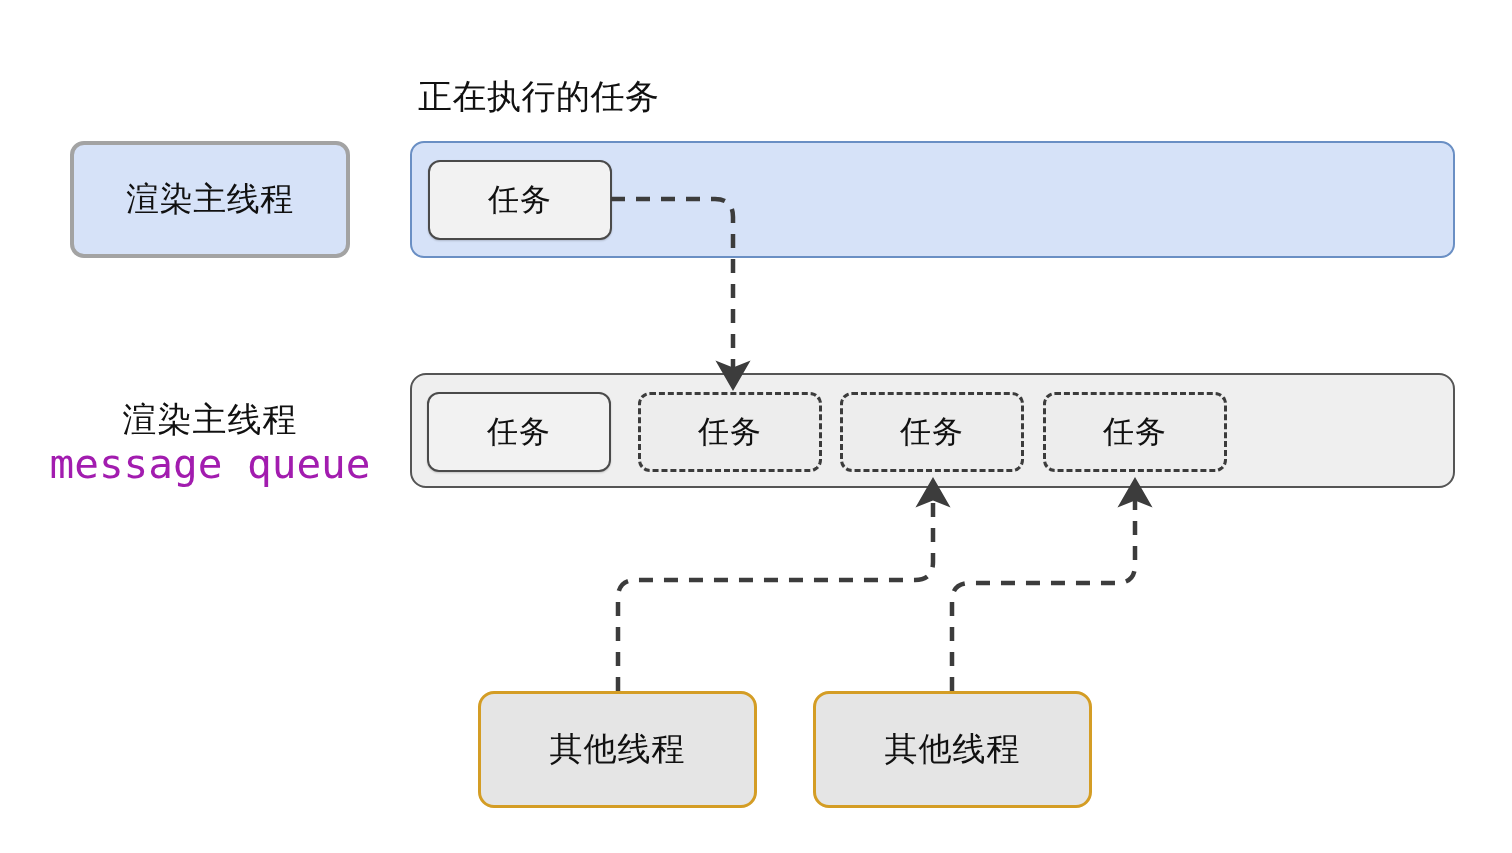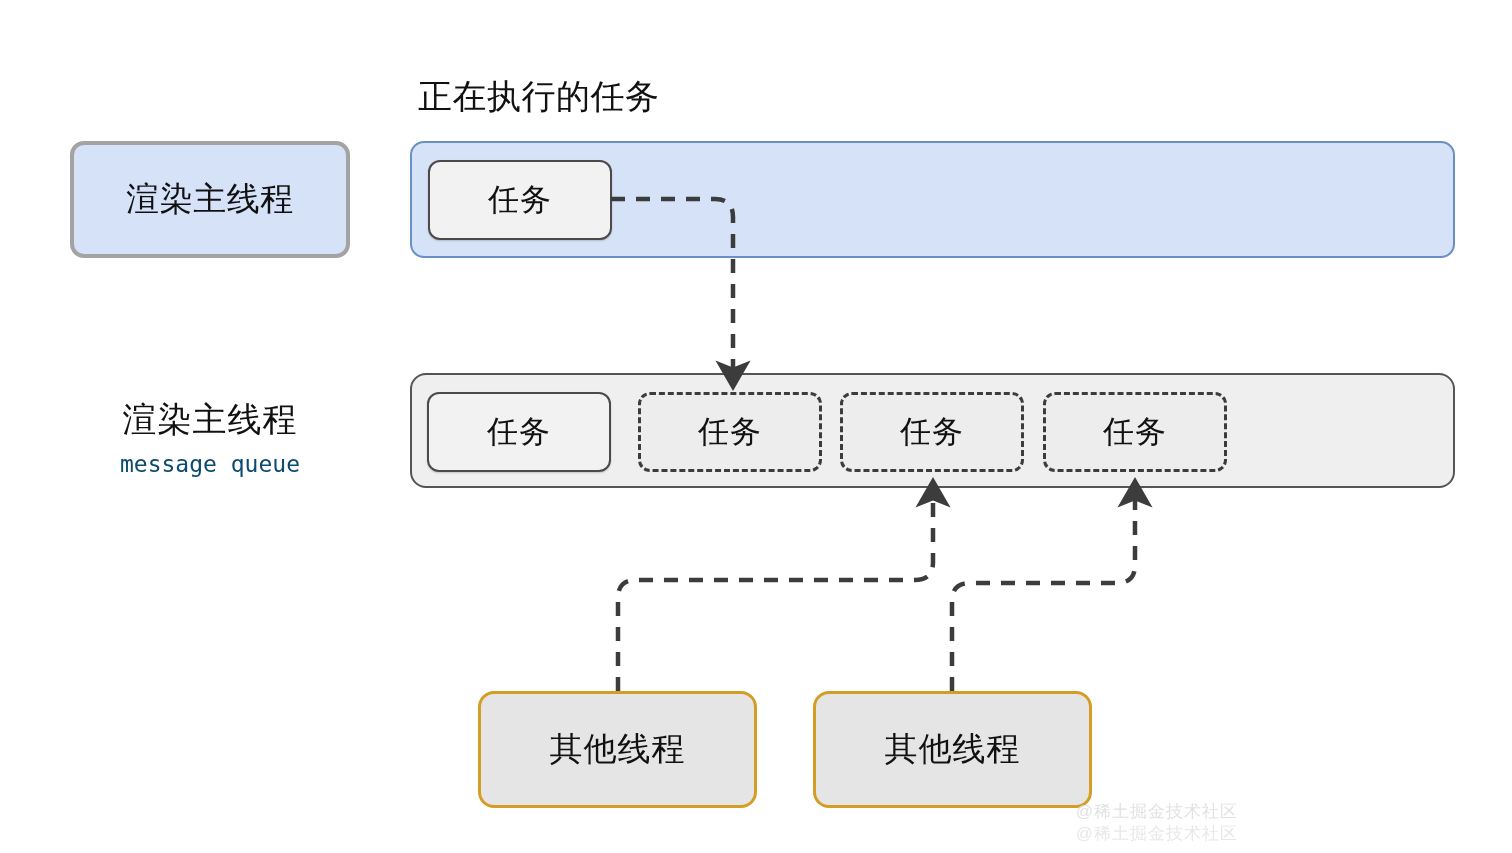--- a/index.html
+++ b/index.html
@@ -41,23 +41,23 @@
   }
   .mq-label .cn {
     font-size: 34px;
     font-weight: 500;
     color: #111111;
     line-height: 46px;
     letter-spacing: 1px;
   }
   .mq-label .en {
     font-family: "DejaVu Sans Mono", "Liberation Mono", monospace;
-    font-size: 23px;
-    font-weight: 500;
-    color: #0c4a6e;
+    font-size: 41px;
+    font-weight: 500;
+    color: #a21caf;
     line-height: 44px;
     letter-spacing: 0px;
   }
 
   
   .thread-box {
     left: 70px;
     top: 141px;
     width: 280px;
     height: 117px;
@@ -209,18 +209,14 @@
       </marker>
     </defs>
 
     <path d="M611,199 L715,199 Q733,199 733,217 L733,373" fill="none" stroke="#3c3c3c" stroke-width="4.5" stroke-dasharray="14,11" marker-end="url(#arrowhead)"></path>
 
     <path d="M618,691 L618,598 Q618,580 636,580 L915,580 Q933,580 933,562 L933,495" fill="none" stroke="#3c3c3c" stroke-width="4.5" stroke-dasharray="14,11" marker-end="url(#arrowhead)"></path>
 
     <path d="M952,691 L952,601 Q952,583 970,583 L1117,583 Q1135,583 1135,565 L1135,495" fill="none" stroke="#3c3c3c" stroke-width="4.5" stroke-dasharray="14,11" marker-end="url(#arrowhead)"></path>
   </svg>
 
-  <div class="watermark">
-    <div class="w-line1">@稀土掘金技术社区</div>
-    <div class="w-line2">@稀土掘金技术社区</div>
-  </div>
 
 </div>
 
 </body></html>

